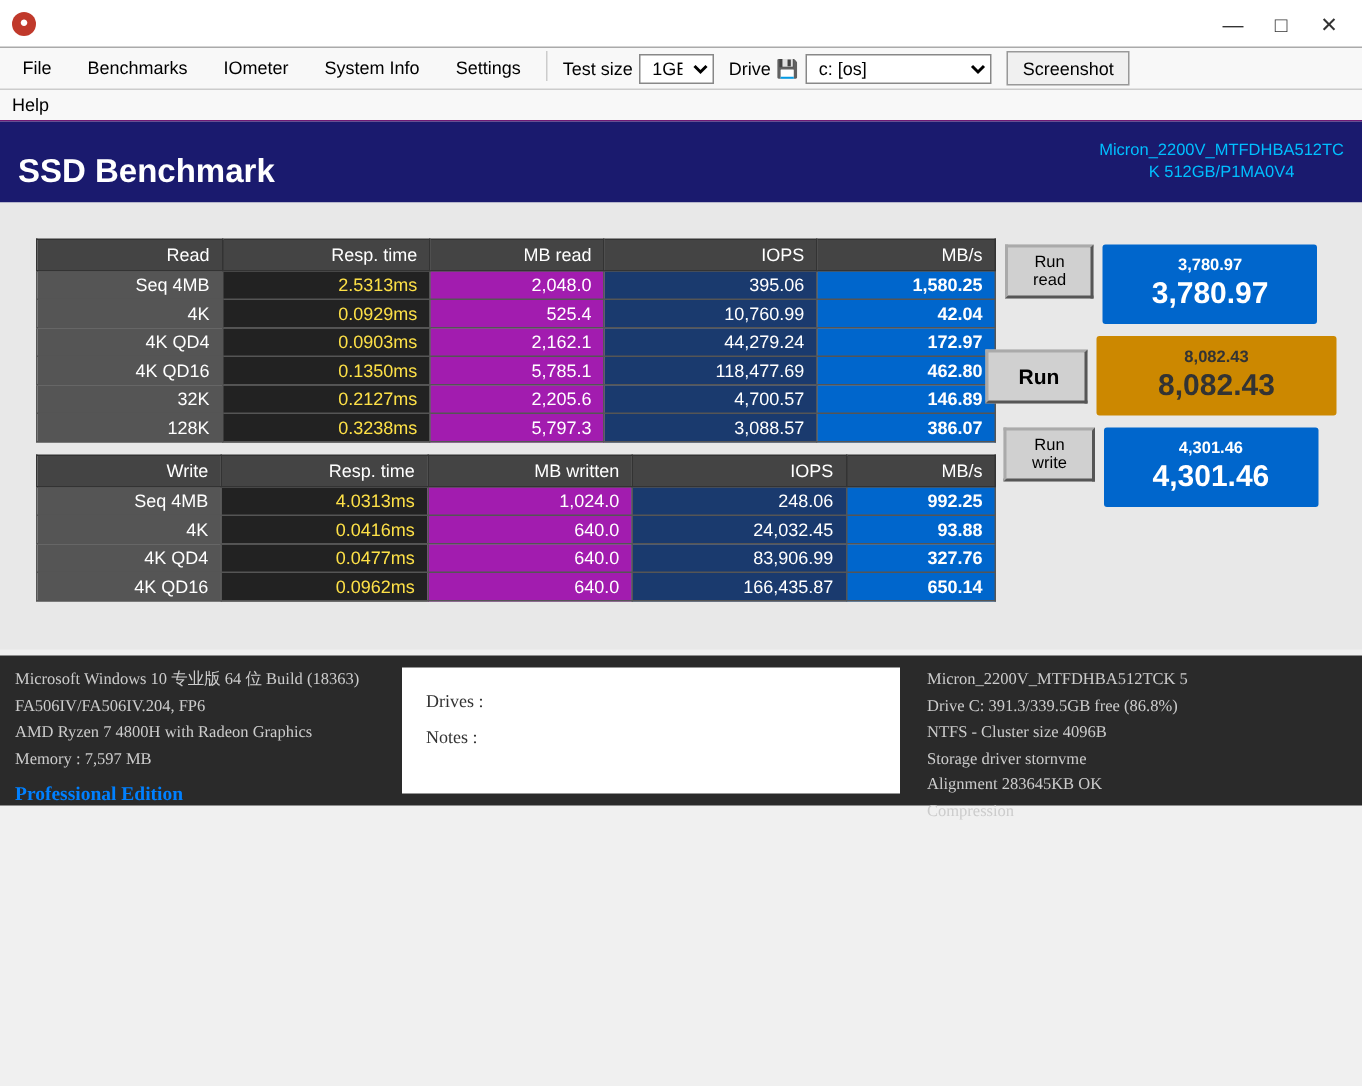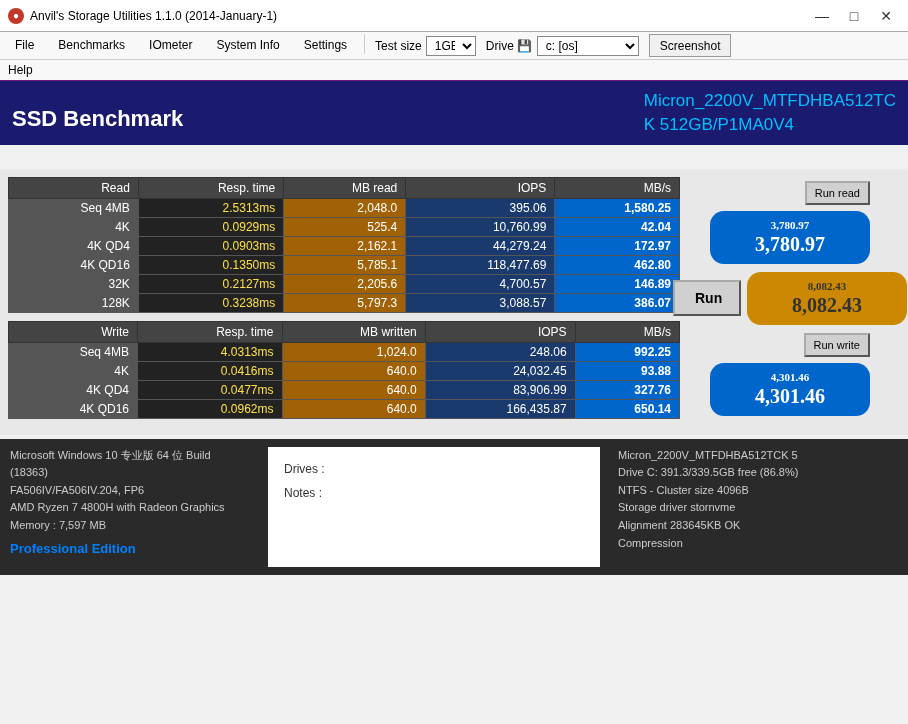--- a/index.html
+++ b/index.html
@@ -62,61 +62,60 @@
     .test-size-area {
       display: flex; align-items: center; gap: 4px; margin-left: 4px; font-size: 12px;
     }
     .test-size-select {
       border: 1px solid #888; padding: 1px 4px; background: white; font-size: 12px; width: 50px;
     }
     .drive-area {
       display: flex; align-items: center; gap: 4px; margin-left: 8px; font-size: 12px;
     }
     .drive-select {
-      border: 1px solid #888; padding: 1px 4px; background: white; font-size: 12px; width: 102px;
+      border: 1px solid #888; padding: 1px 4px; background: white; font-size: 12px; width: 124px;
     }
     .screenshot-btn {
       margin-left: 8px; padding: 2px 10px; background: #f0f0f0;
       border: 1px solid #999; cursor: pointer; font-size: 12px;
     }
 
     
     #help-bar {
       background: #f8f8f8;
       border-bottom: 1px solid #701a75;
       padding: 3px 8px;
       font-size: 12px;
     }
 
     
     #main-content {
       background: #e8e8e8;
-      padding: 0;
-      margin-top: 24px;
+      padding: 16px;
     }
 
     
     #ssd-header {
       background: #1a1a6e;
       color: white;
       display: flex;
       justify-content: space-between;
       align-items: center;
       padding: 8px 12px;
     }
     #ssd-title {
       font-size: 22px;
       font-weight: bold;
       color: white;
       margin-top: 12px;
     }
     #ssd-drive-info {
-      text-align: left;
+      text-align: center;
       color: #00bfff;
-      font-size: 17px;
+      font-size: 11px;
       line-height: 1.4;
       margin-left: 34px;
     }
 
     
     #bench-area {
       display: flex;
       gap: 0;
       padding: 8px;
     }
@@ -149,21 +148,21 @@
     .row-label {
       background: #555;
       color: white;
       text-align: right;
     }
     .resp-time {
       background: #222;
       color: #fde047;
     }
     .mb-read {
-      background: #a16207;
+      background: #a21caf;
       color: white;
     }
     .iops-cell {
       background: #1a3a6e;
       color: white;
     }
     .mbs-cell {
       background: #0066cc;
       color: white;
       font-weight: bold;
@@ -178,22 +177,21 @@
       gap: 8px;
       padding: 4px 8px;
     }
 
     .score-box {
       width: 160px;
       padding: 8px 12px;
       text-align: center;
       font-weight: bold;
       font-size: 20px;
-      border-radius: 14px;
-      font-family: Liberation Serif, serif;
+      border-radius: 2px;
     }
     .score-box-label {
       font-size: 11px;
       margin-bottom: 2px;
     }
     .score-read {
       background: #0066cc;
       color: white;
     }
     .score-total {
@@ -218,31 +216,31 @@
     .run-read-btn, .run-write-btn {
       background: #d0d0d0;
       border: 2px outset #aaa;
       padding: 4px 8px;
       font-size: 11px;
       cursor: pointer;
     }
 
     #score-read-area, #score-write-area {
       display: flex;
-      align-items: flex-end;
+      align-items: flex-start;
       gap: 6px;
-      flex-direction: column;
     }
 
     
     #bottom-area {
       background: #2a2a2a;
       display: flex;
-      height: 136px;
+      height: 100px;
       margin-top: 4px;
+      font-family: Liberation Serif, serif;
     }
 
     #bottom-left {
       width: 260px;
       padding: 8px 10px;
       color: #ccc;
       font-size: 11px;
       line-height: 1.6;
     }
     #professional-edition {
@@ -272,21 +270,20 @@
     #bottom-right .drive-name {
       color: #ccc;
     }
   </style>
 </head>
 <body>
 
 <div id="title-bar">
   <div id="title-left">
     <div id="title-icon">●</div>
-    <span id="title-text">Anvil's Storage Utilities 1.1.0 (2014-January-1)</span>
   </div>
   <div id="window-controls">
     <button class="win-btn">—</button>
     <button class="win-btn">□</button>
     <button class="win-btn close">✕</button>
   </div>
 </div>
 
 <div id="menu-bar">
   <span class="menu-item">File</span>

